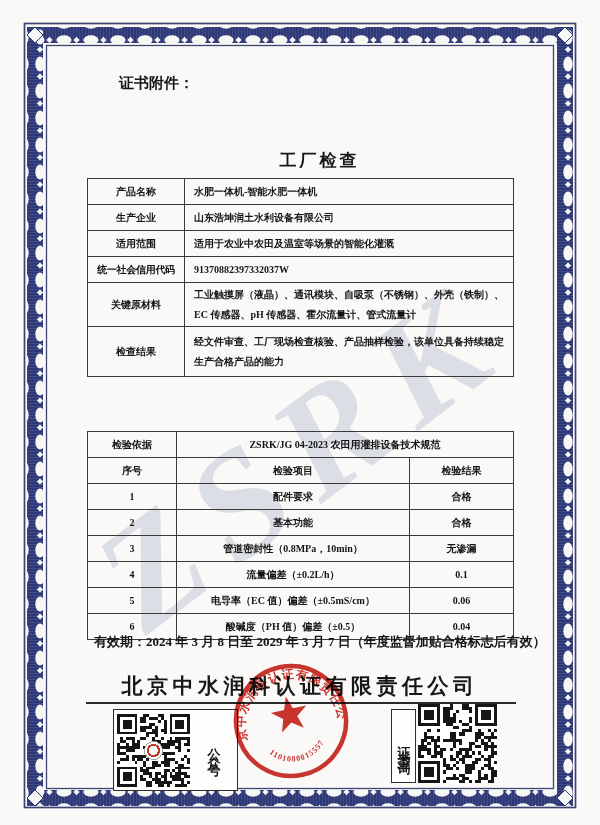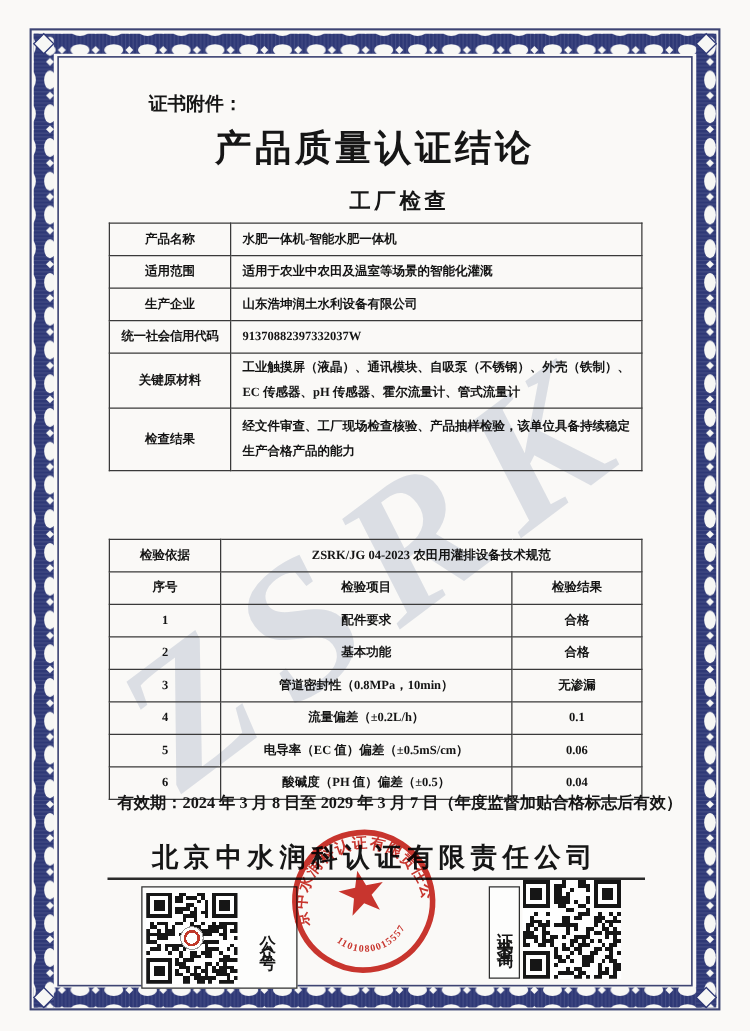--- a/index.html
+++ b/index.html
@@ -74,40 +74,39 @@
       <polygon points="35,27 43,35 35,43 27,35"></polygon>
       <polygon points="565,27 573,35 565,43 557,35"></polygon>
       <polygon points="35,790 43,798 35,806 27,798"></polygon>
       <polygon points="565,790 573,798 565,806 557,798"></polygon>
     </g>
   </svg>
 
   <div class="abs watermark">ZSRK</div>
 
   <div class="abs attach">证书附件：</div>
-  <div class="abs title">产品质量认证结论</div>
 
   <div class="abs sec-head h-factory">工厂检查</div>
   <table class="abs t1">
     <colgroup>
         <col style="width:97px">
         <col style="width:329px">
       </colgroup>
     <tbody>
         <tr style="height:26px;">
       <td class="lab">产品名称</td>
       <td class="val">水肥一体机-智能水肥一体机</td>
     </tr>
     <tr style="height:26px;">
+      <td class="lab">生产企业</td>
+      <td class="val">山东浩坤润土水利设备有限公司</td>
+    </tr>
+    <tr style="height:26px;">
       <td class="lab">适用范围</td>
       <td class="val">适用于农业中农田及温室等场景的智能化灌溉</td>
-    </tr>
-    <tr style="height:26px;">
-      <td class="lab">生产企业</td>
-      <td class="val">山东浩坤润土水利设备有限公司</td>
     </tr>
     <tr style="height:26px;">
       <td class="lab small">统一社会信用代码</td>
       <td class="val">91370882397332037W</td>
     </tr>
     <tr style="height:44px;">
       <td class="lab">关键原材料</td>
       <td class="val">工业触摸屏（液晶）、通讯模块、自吸泵（不锈钢）、外壳（铁制）、EC 传感器、pH 传感器、霍尔流量计、管式流量计</td>
     </tr>
     <tr style="height:50px;">

